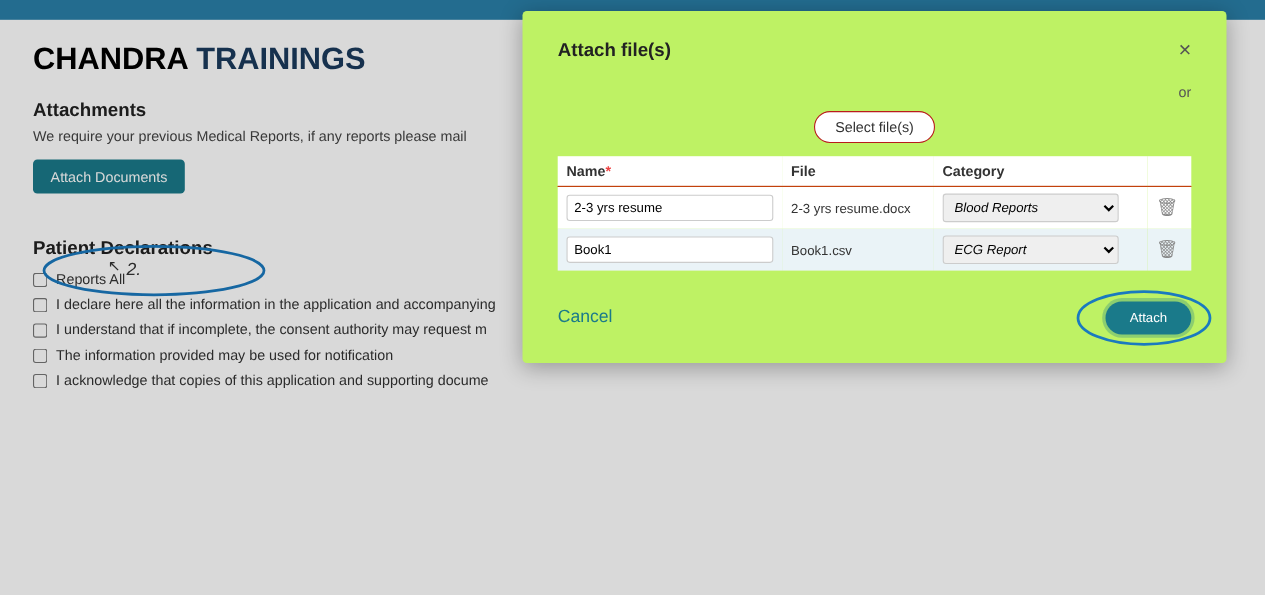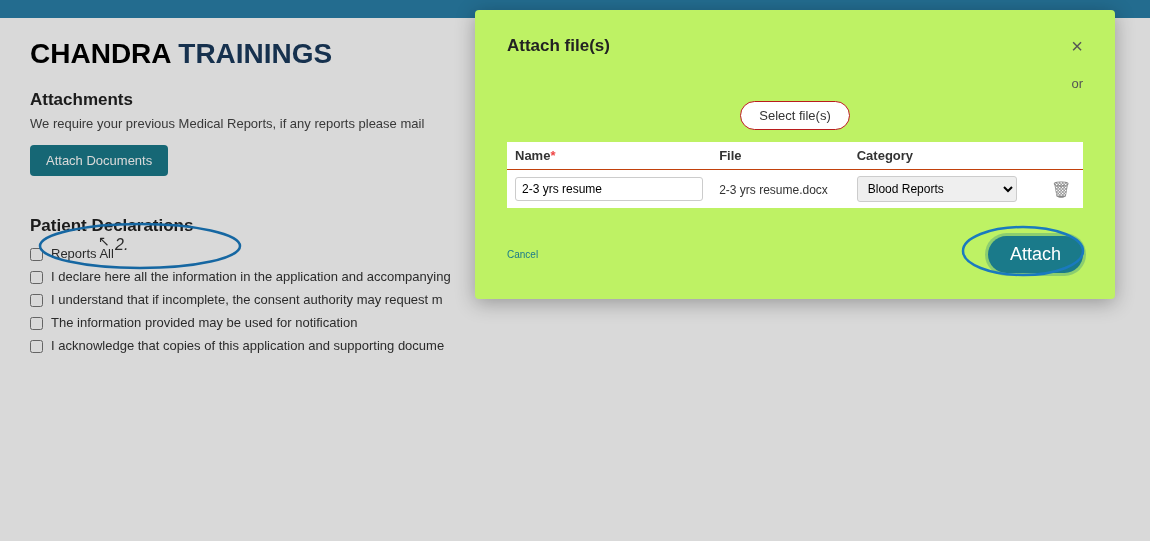--- a/index.html
+++ b/index.html
@@ -241,54 +241,55 @@
       color: #333;
       text-align: center;
     }
 
     .category-select {
       border: 1px solid #ccc;
       border-radius: 3px;
       padding: 4px 6px;
       font-size: 12px;
       width: 160px;
+      font-style: italic;
     }
 
     .delete-btn {
       background: none;
       border: none;
       cursor: pointer;
       color: #888;
       font-size: 16px;
     }
 
     
     .modal-footer {
       display: flex;
       justify-content: space-between;
       align-items: center;
       padding: 12px 20px 14px;
     }
 
     .cancel-link {
-      font-size: 10px;
+      font-size: 16px;
       color: #1a7a8a;
       text-decoration: none;
       cursor: pointer;
       background: none;
       border: none;
     }
 
     .attach-confirm-btn {
       background: #1a7a8a;
       color: #fff;
       border: none;
       border-radius: 20px;
       padding: 8px 22px;
-      font-size: 18px;
+      font-size: 12px;
       cursor: pointer;
       box-shadow: 0 0 0 3px rgba(26,122,138,0.3);
     }
   </style>
 </head>
 <body>
 
 <div class="bg-page">
   <div class="top-bar"></div>
   <div class="page-content">
@@ -368,20 +369,26 @@
           <th></th>
         </tr>
       </thead>
       <tbody id="file-table-body">
       <tr class="file-row-even">
             <td><input type="text" value="2-3 yrs resume" style=""></td>
             <td><span class="file-name-text">2-3 yrs resume.docx</span></td>
             <td><select class="category-select"><option value="Blood Reports">Blood Reports</option><option value="ECG Report">ECG Report</option><option value="X-Ray">X-Ray</option><option value="MRI Report">MRI Report</option><option value="Other">Other</option></select></td>
             <td><button class="delete-btn">🗑</button></td>
           </tr>
+          <tr class="file-row-odd">
+            <td><input type="text" value="Book1" style=""></td>
+            <td><span class="file-name-text">Book1.csv</span></td>
+            <td><select class="category-select"><option value="Blood Reports">Blood Reports</option><option value="ECG Report" selected="">ECG Report</option><option value="X-Ray">X-Ray</option><option value="MRI Report">MRI Report</option><option value="Other">Other</option></select></td>
+            <td><button class="delete-btn">🗑</button></td>
+          </tr>
         </tbody>
     </table>
   </div>
 
   <div class="modal-footer">
     <button class="cancel-link">Cancel</button>
     <div style="position:relative;">
       <button class="attach-confirm-btn">Attach</button>
       
       <svg style="position:absolute;top:-14px;left:-30px;pointer-events:none;" width="130" height="58" viewBox="0 0 130 58" fill="none" xmlns="http://www.w3.org/2000/svg">

